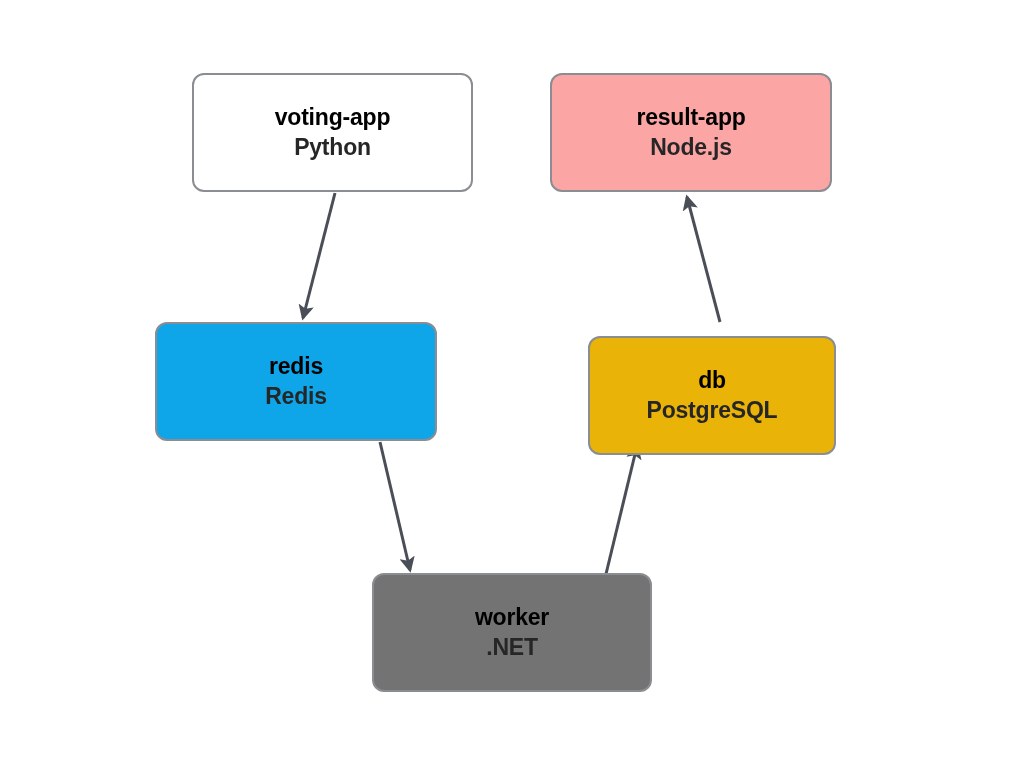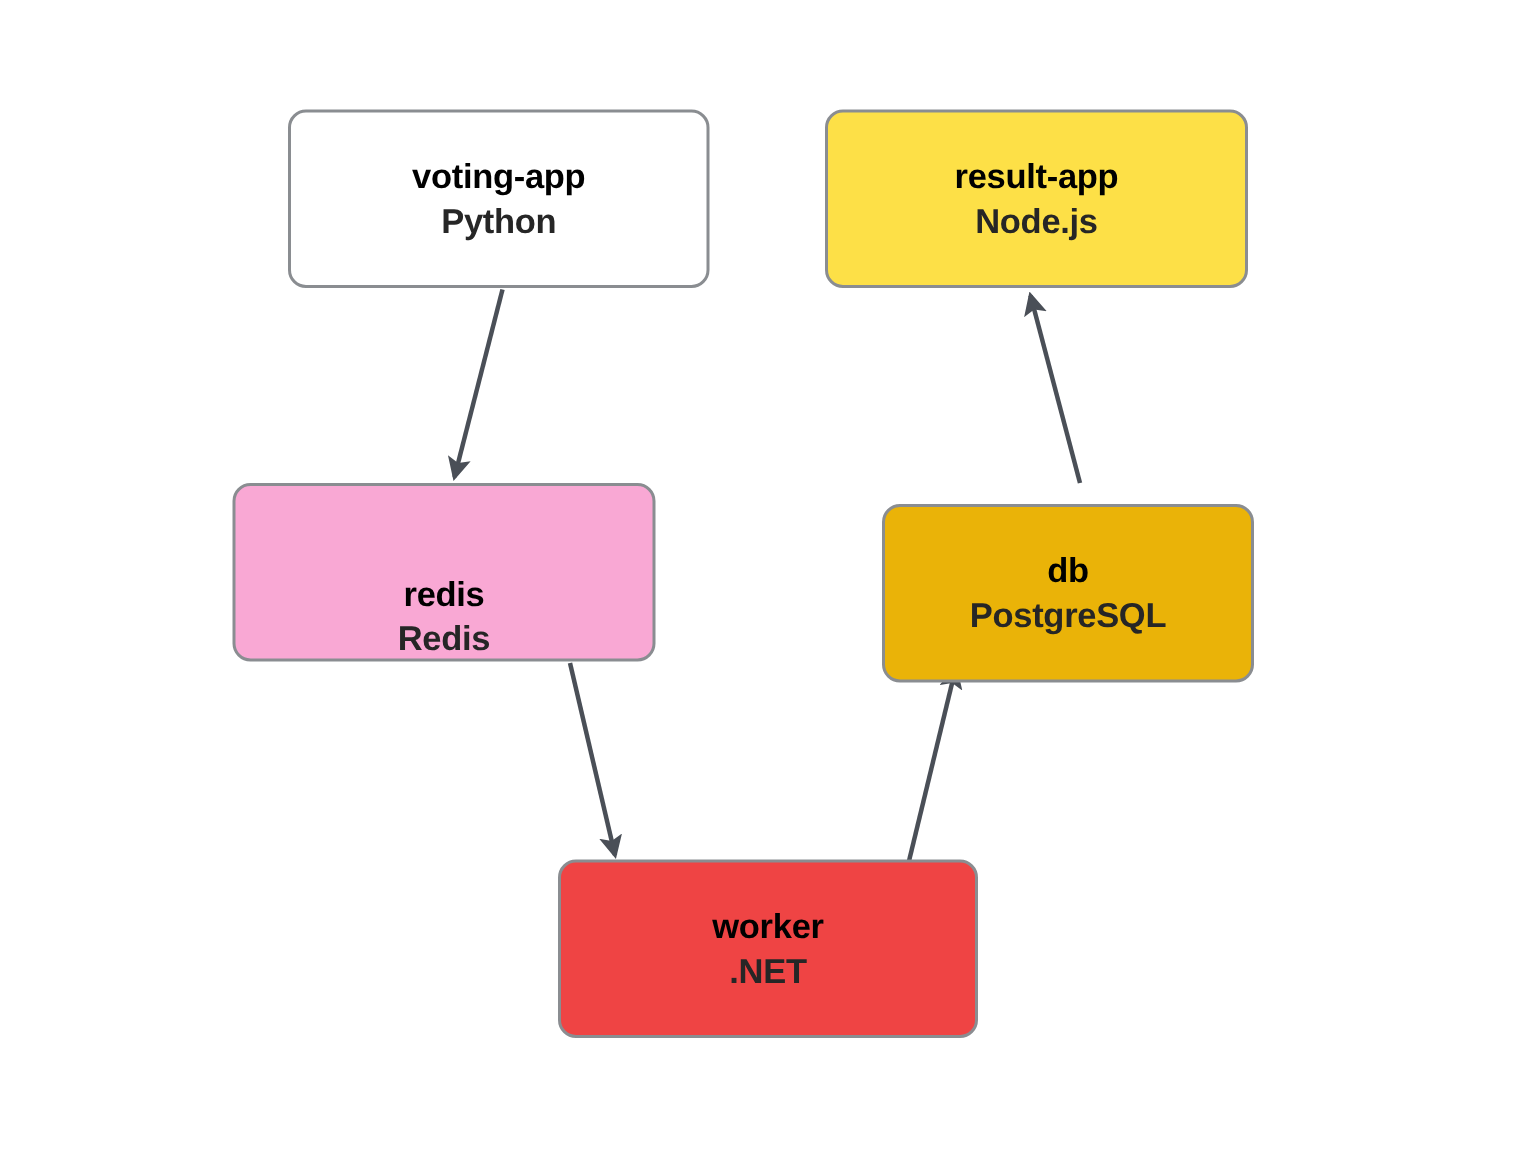--- a/index.html
+++ b/index.html
@@ -77,33 +77,33 @@
     <line stroke="#4a4f57" stroke-width="3" stroke-linecap="butt" marker-end="url(#arrowhead)" x1="606" y1="574" x2="637" y2="446"></line>
 
     <line stroke="#4a4f57" stroke-width="3" stroke-linecap="butt" marker-end="url(#arrowhead)" x1="720" y1="322" x2="687" y2="197"></line>
   </svg>
 
   <div class="node" style="left: 192px; top: 73px; width: 281px; height: 119px; border-color: rgb(138, 141, 145); background: rgb(255, 255, 255);">
     <span class="node-title">voting-app</span>
     <span class="node-subtitle">Python</span>
   </div>
 
-  <div class="node" style="left: 550px; top: 73px; width: 282px; height: 119px; border-color: rgb(138, 141, 145); background: #fde047;">
+  <div class="node" style="left: 550px; top: 73px; width: 282px; height: 119px; border-color: rgb(138, 141, 145); background: #fca5a5;">
     <span class="node-title">result-app</span>
     <span class="node-subtitle">Node.js</span>
   </div>
 
-  <div class="node" style="left: 155px; top: 322px; width: 282px; height: 119px; border-color: rgb(138, 141, 145); background: #f9a8d4; justify-content: flex-end;">
+  <div class="node" style="left: 155px; top: 322px; width: 282px; height: 119px; border-color: rgb(138, 141, 145); background: #0ea5e9;">
     <span class="node-title">redis</span>
     <span class="node-subtitle">Redis</span>
   </div>
 
   <div class="node" style="left: 588px; top: 336px; width: 248px; height: 119px; border-color: rgb(138, 141, 145); background: #eab308;">
     <span class="node-title">db</span>
     <span class="node-subtitle">PostgreSQL</span>
   </div>
 
-  <div class="node" style="left: 372px; top: 573px; width: 280px; height: 119px; border-color: rgb(138, 141, 145); background: #ef4444;">
+  <div class="node" style="left: 372px; top: 573px; width: 280px; height: 119px; border-color: rgb(138, 141, 145); background: #737373;">
     <span class="node-title">worker</span>
     <span class="node-subtitle">.NET</span>
   </div>
 
 </div>
 
 </body></html>

